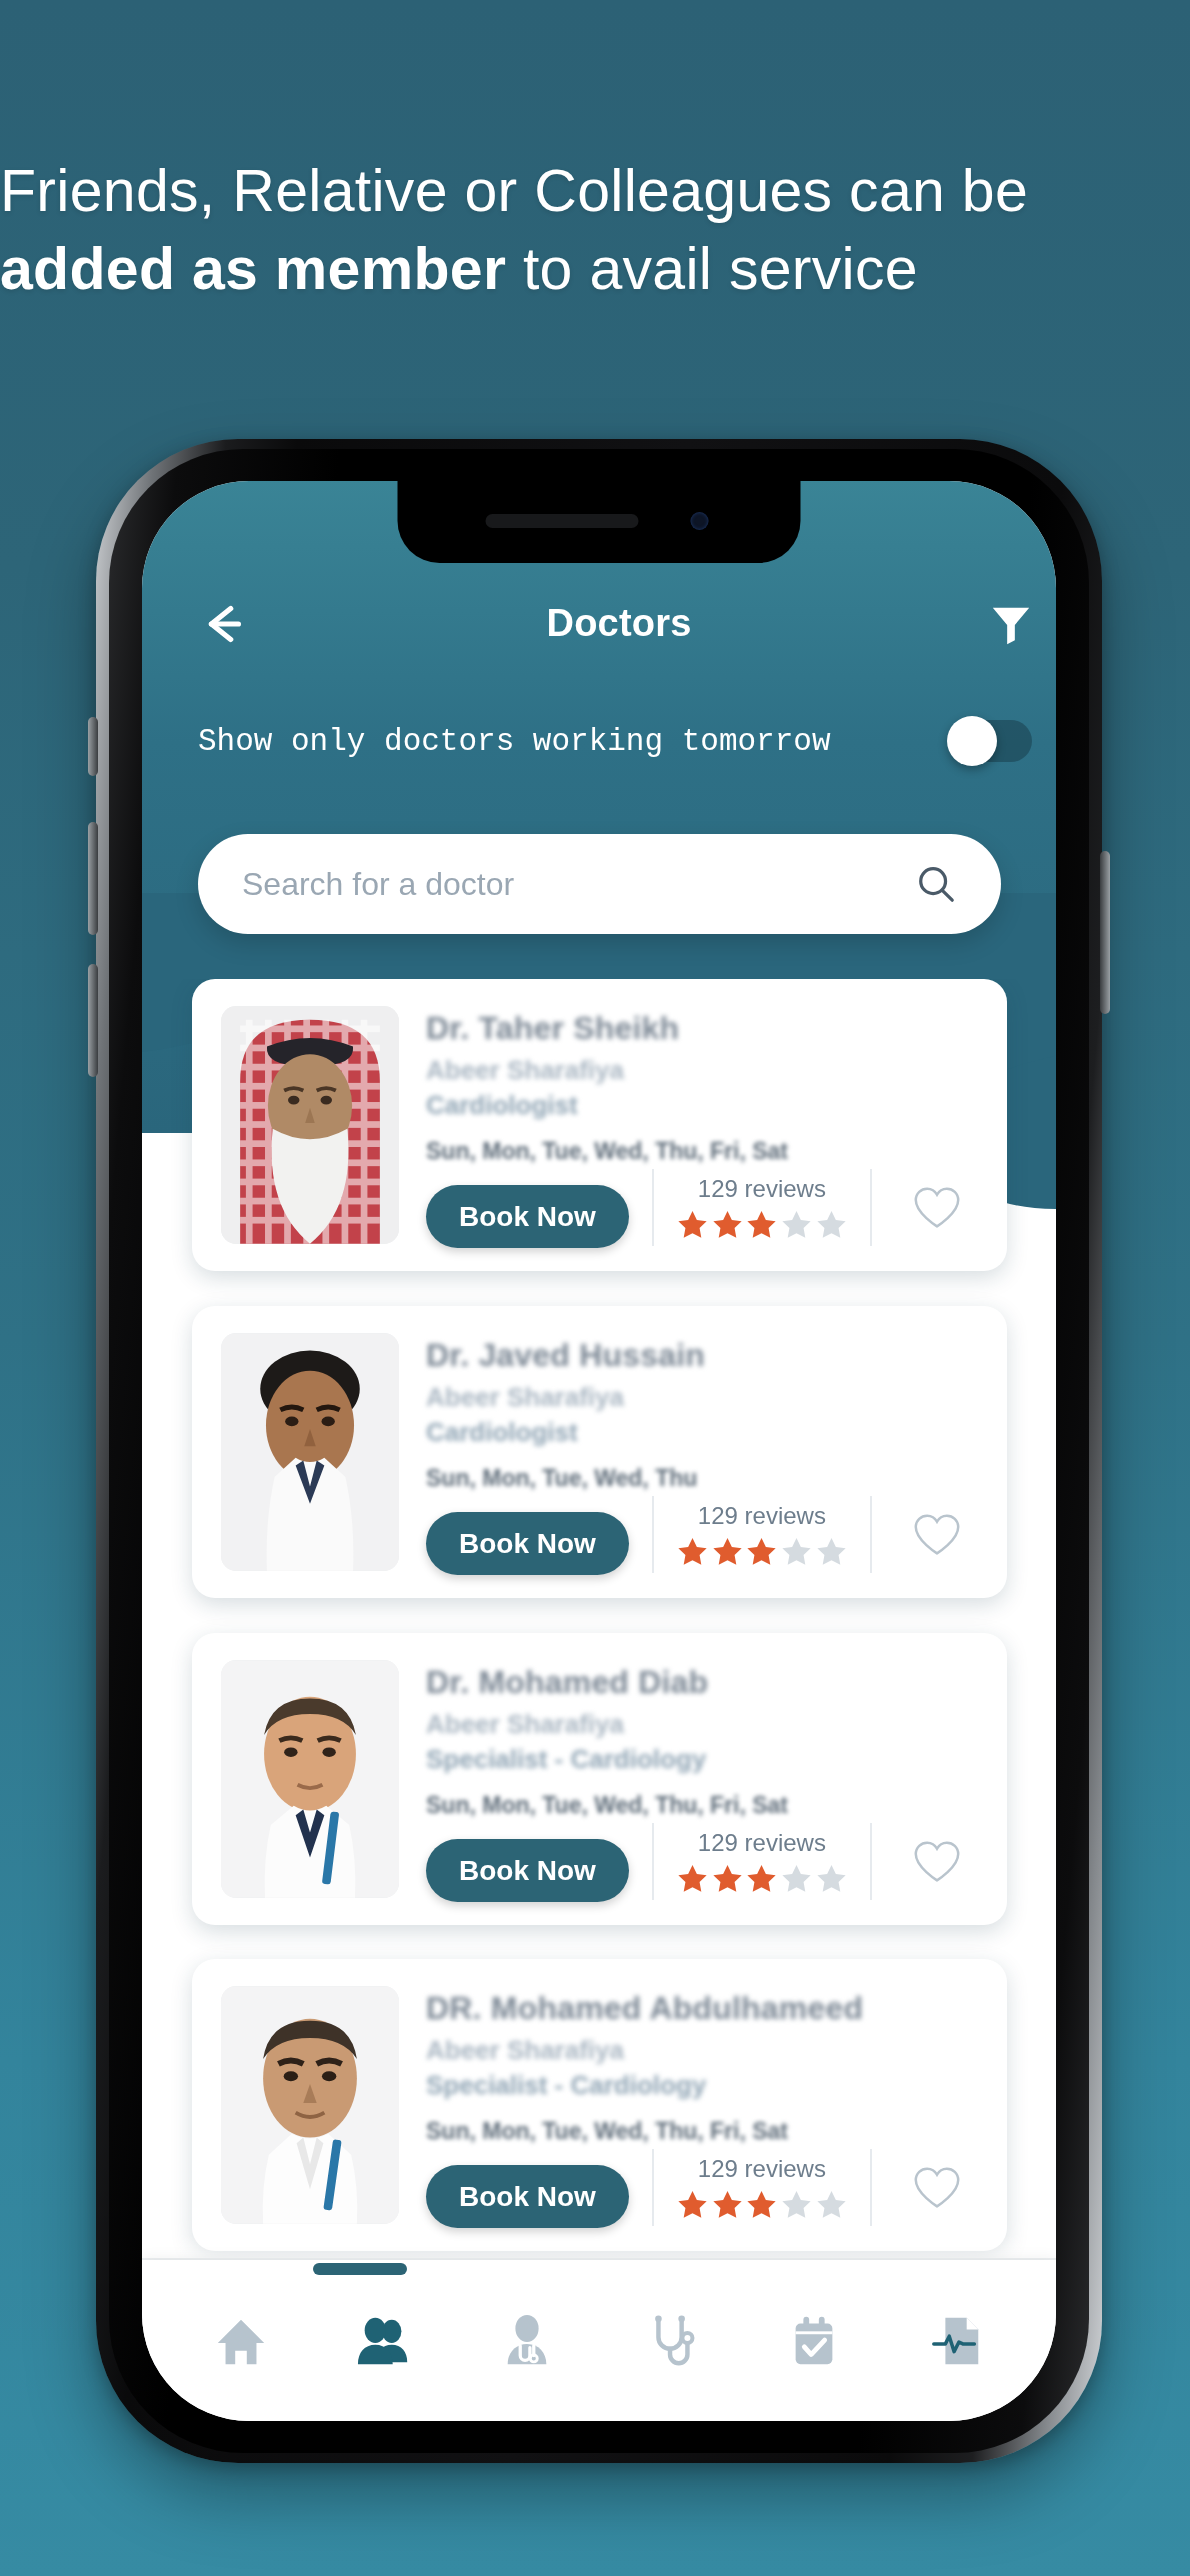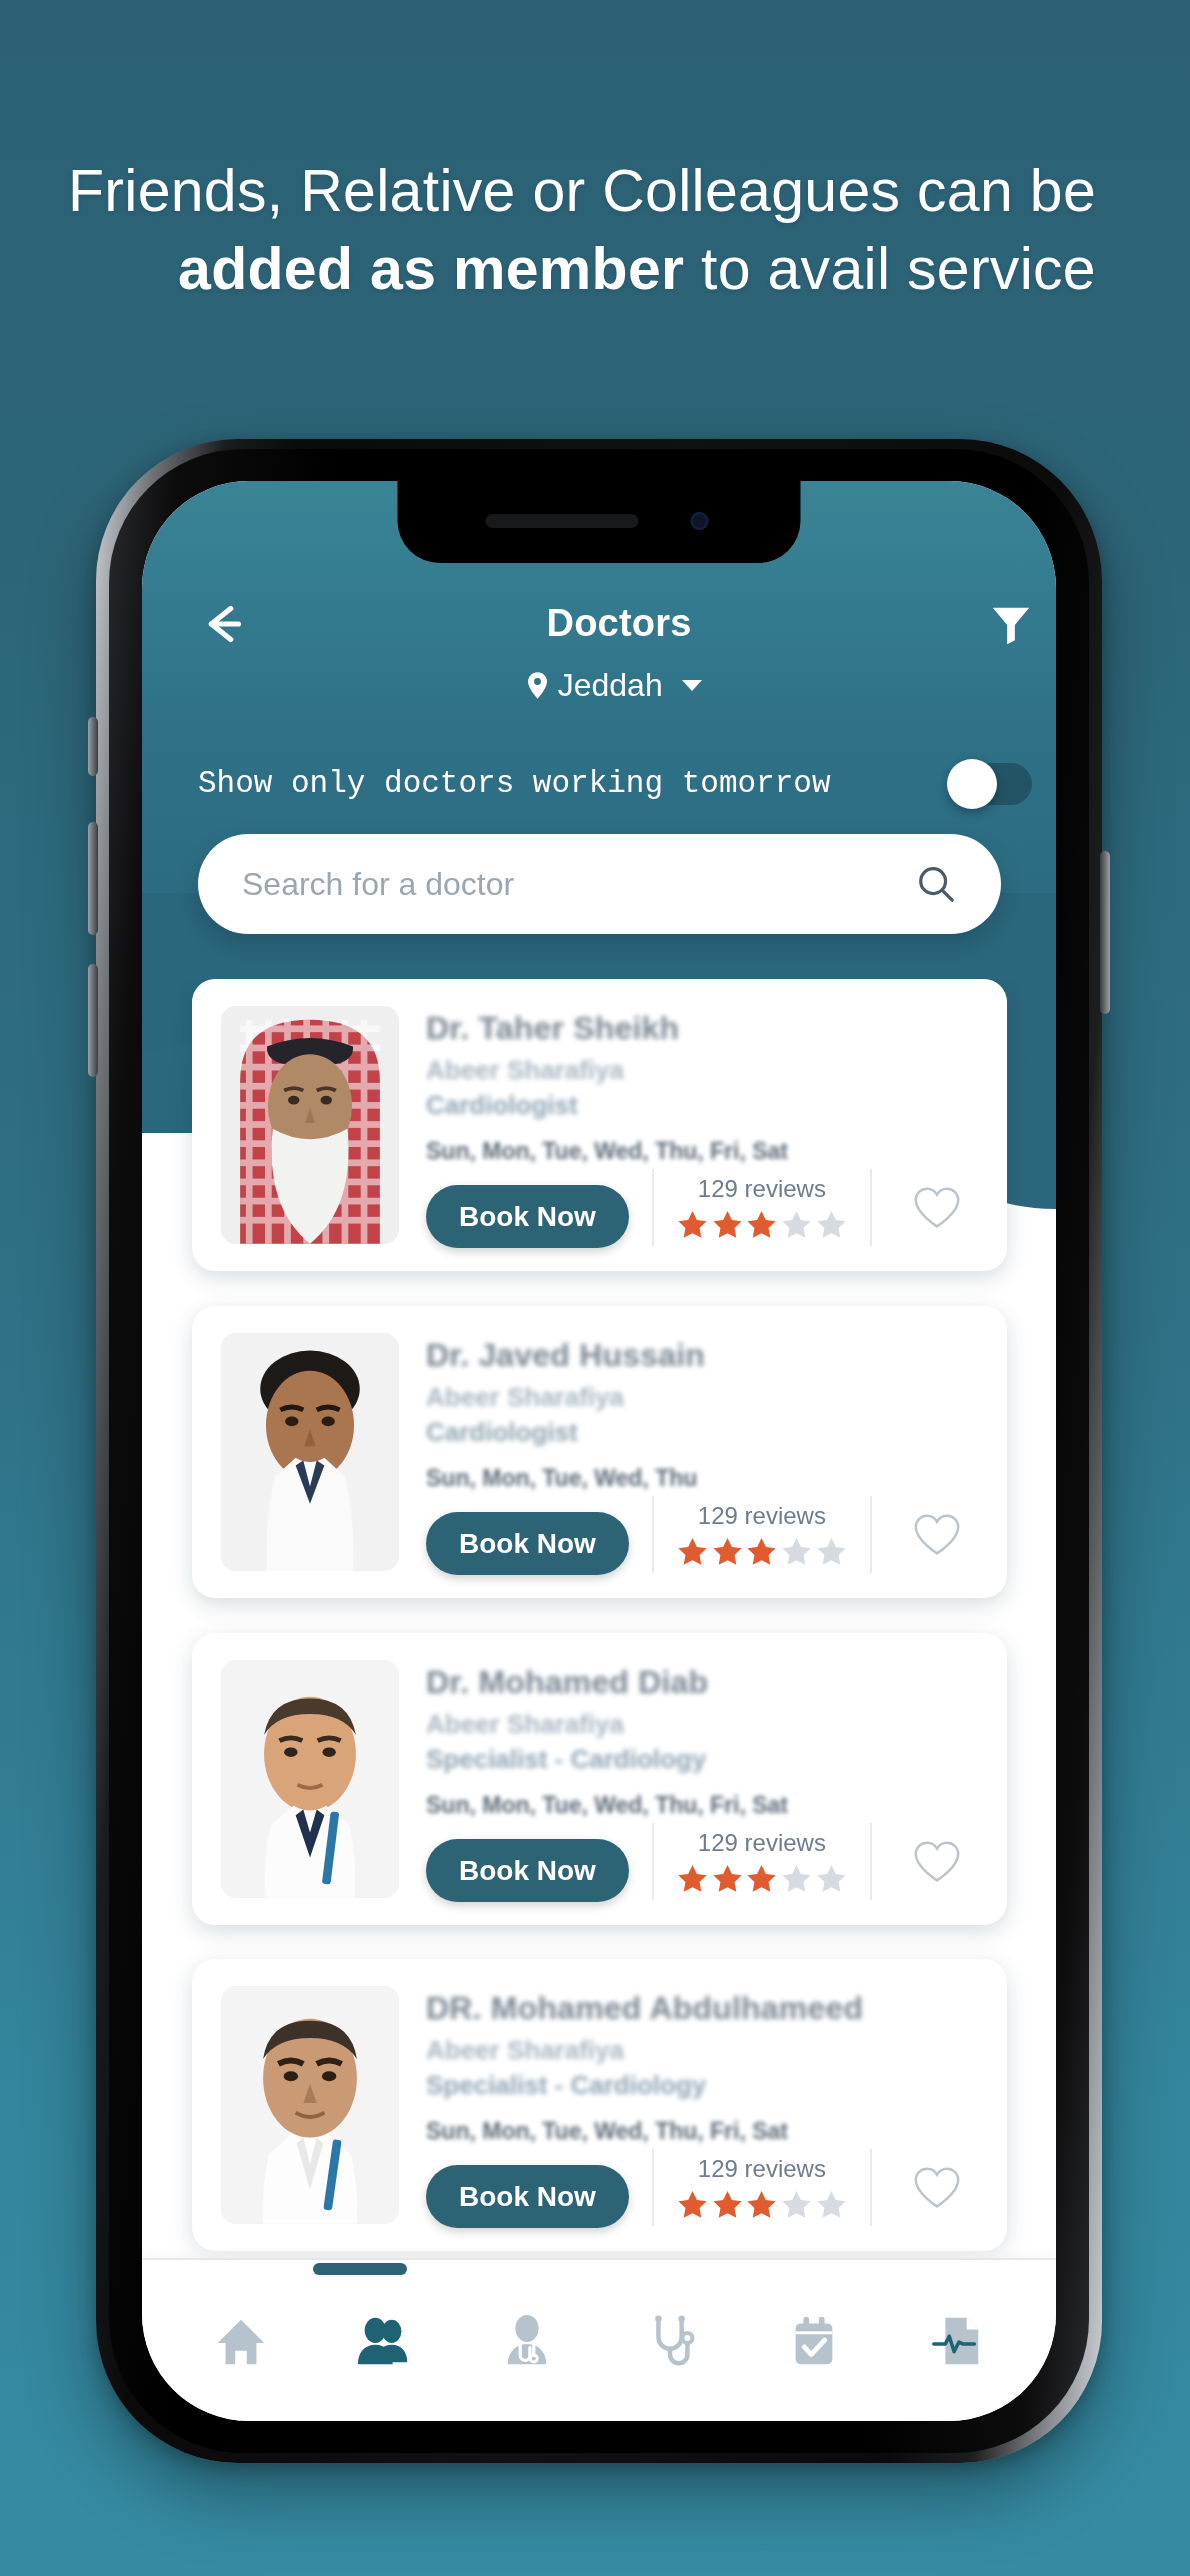--- a/index.html
+++ b/index.html
@@ -6,22 +6,22 @@
   html, body { width:1190px; height:2576px; }
   body {
     font-family:"Liberation Sans", sans-serif;
     background:linear-gradient(180deg,#2c6175 0%,#2d6578 22%,#2f7186 52%,#33849c 80%,#368ba3 100%);
     overflow:hidden;
     position:relative;
   }
 
   
   .headline {
-    position:absolute; top:153px; left:16px; width:1080px;
-    text-align:right; color:#ffffff;
+    position:absolute; top:153px; left:0; width:1080px;
+    text-align:left; color:#ffffff;
     font-size:59px; line-height:1.32;
     font-weight:300;
     letter-spacing:0.3px;
     text-shadow:0 1.9px 4.8px rgba(0,0,0,0.12);
   }
   .headline .bold { font-weight:700; }
 
   
   .phone {
     position:absolute;
@@ -286,28 +286,20 @@
         <div class="back-arrow">
           <svg viewBox="0 0 56 56">
             <path d="M36 12 L16 28 L36 44" stroke="#fff" stroke-width="5.4" fill="none" stroke-linecap="round" stroke-linejoin="round"></path>
             <line x1="16" y1="28" x2="44" y2="28" stroke="#fff" stroke-width="5.4" stroke-linecap="round"></line>
           </svg>
         </div>
         <div class="apptitle">Doctors</div>
         <svg class="filter-icon" viewBox="0 0 48 48">
           <path d="M5 7 H43 L28 25 V41 L20 45 V25 Z" fill="#fff"></path>
         </svg>
-      </div>
-      <div class="loc-row">
-        <svg class="pin" viewBox="0 0 20 28">
-          <path d="M10 0 C4.5 0 0 4.4 0 9.9 C0 17.3 10 28 10 28 S20 17.3 20 9.9 C20 4.4 15.5 0 10 0 Z" fill="#fff"></path>
-          <circle cx="10" cy="9.8" r="3.6" fill="#2e7086"></circle>
-        </svg>
-        <span>Jeddah</span>
-        <span class="caret"></span>
       </div>
       <div class="toggle-row">
         <div class="toggle-label">Show only doctors working tomorrow</div>
         <div class="switch">
           <div class="knob"></div>
         </div>
       </div>
     </div>
 
     <div class="searchbar">

